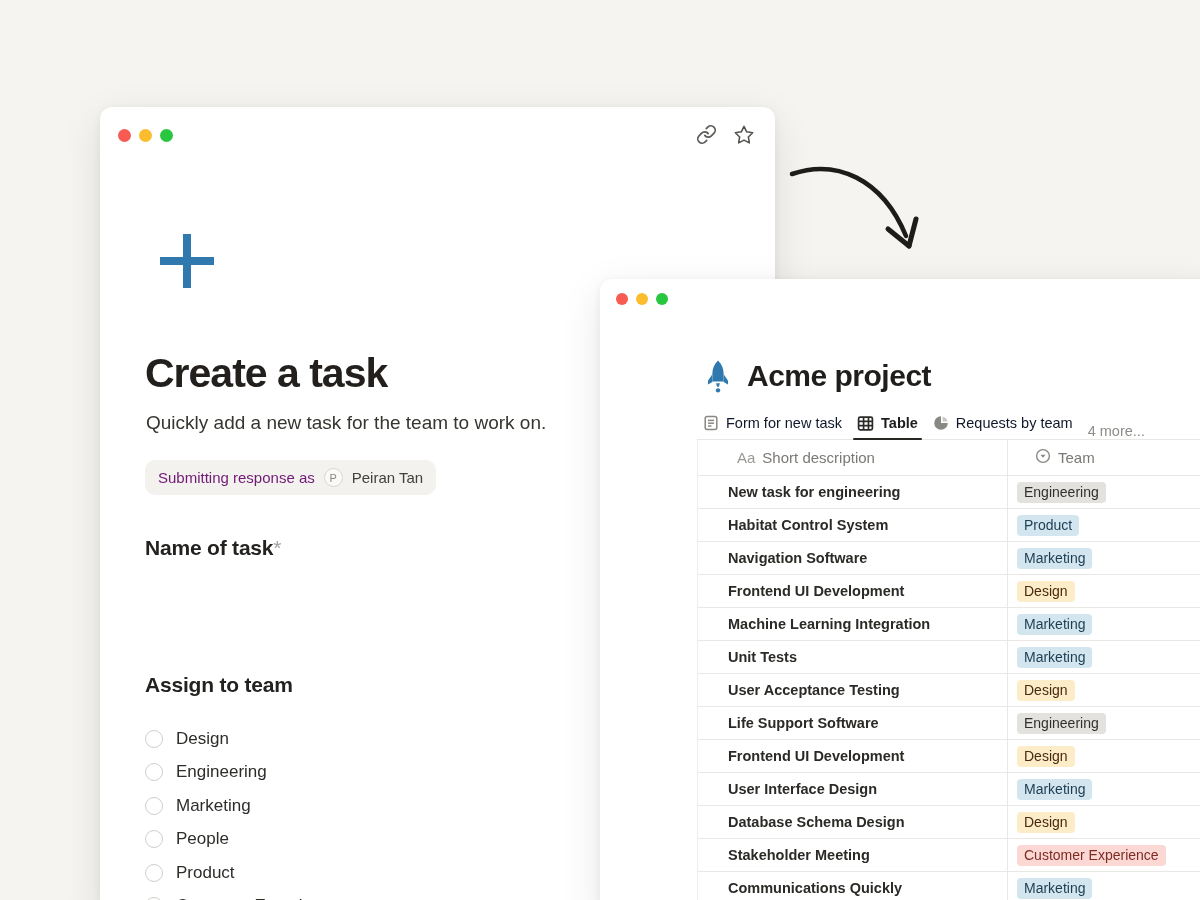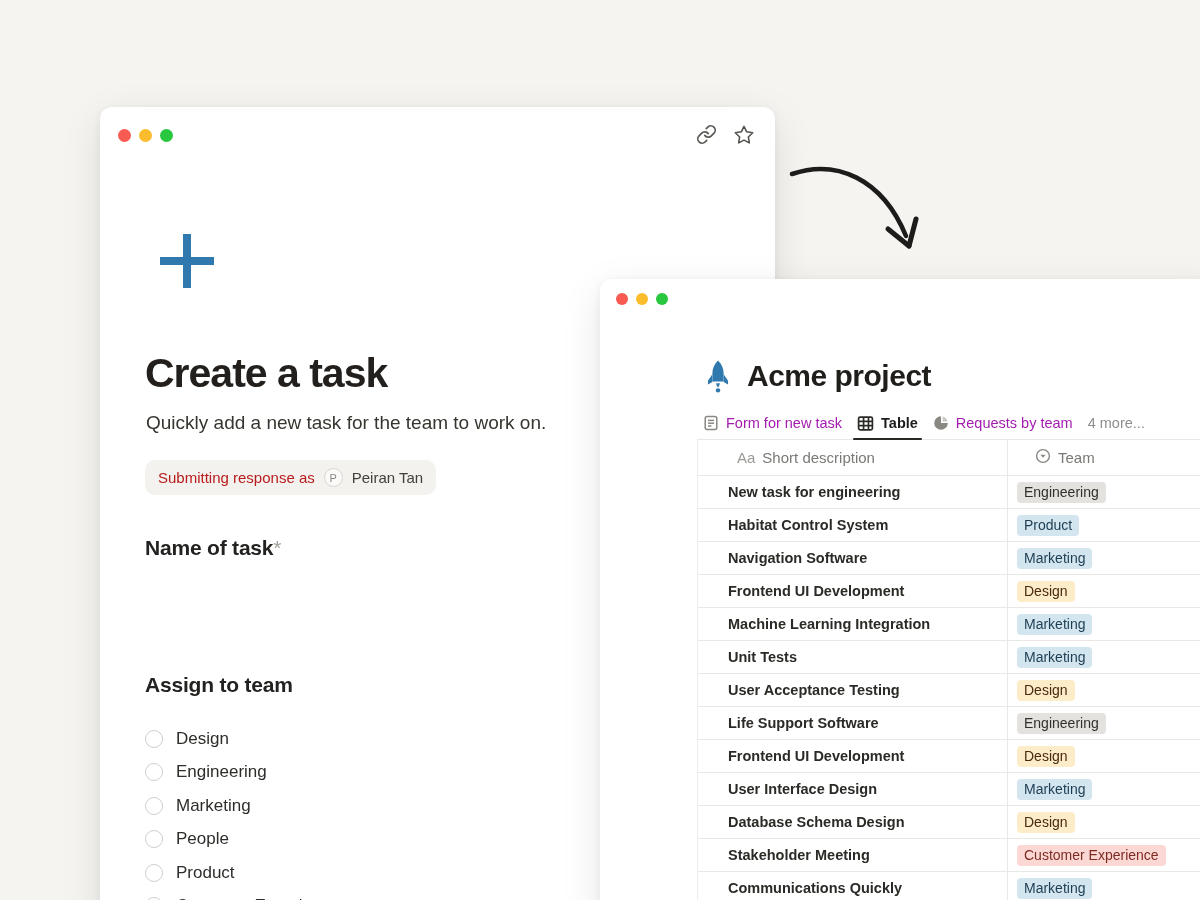--- a/index.html
+++ b/index.html
@@ -20,21 +20,21 @@
   .titlebar-actions { position:absolute; right:20px; top:17px; display:flex; gap:16px; }
   .titlebar-actions svg { display:block; }
 
   .plus-wrap { position:absolute; left:58px; top:125px; }
   .form-title { position:absolute; left:45px; top:243px; font-size:41px; font-weight:700;
                 letter-spacing:-1px; color:#221f1c; }
   .form-subtitle { position:absolute; left:46px; top:305px; font-size:19px; color:#37352f; }
 
   .submit-pill { position:absolute; left:45px; top:353px; height:35px; display:inline-flex;
                  align-items:center; gap:9px; background:#f3f2ef; border-radius:10px; padding:0 13px; }
-  .submit-pill .prefix { font-size:15px; color:#b91c1c; }
+  .submit-pill .prefix { font-size:15px; color:#701a75; }
   .submit-pill .avatar { width:19px; height:19px; border-radius:50%; background:#fbfaf9;
                          border:1px solid #d9d7d2; color:#8a8883; font-size:11px;
                          display:flex; align-items:center; justify-content:center; }
   .submit-pill .user { font-size:15px; color:#43413c; }
 
   .field-label { position:absolute; left:45px; font-size:21px; font-weight:700; color:#232220;
                  letter-spacing:-0.2px; }
   .req { color:#a3a19b; font-weight:400; }
   .name-input { position:absolute; left:45px; top:477px; width:600px; height:40px;
                 border:1px solid #dcdad5; border-radius:10px; font-size:17px; padding:0 14px;
@@ -53,27 +53,27 @@
   .table-window { left:600px; top:279px; width:620px; height:640px; z-index:3;
                   border-radius:12px 0 0 0; }
   .table-window .lights { left:16px; top:14px; }
   .dot-sm { width:12px; height:12px; }
 
   .doc-title-row { position:absolute; left:104px; top:80px; display:flex; align-items:flex-start; gap:15px; }
   .doc-title { font-size:30px; font-weight:700; letter-spacing:-0.5px; color:#201e1b; }
 
   .tabs { position:absolute; left:97px; right:0; top:128px; height:33px; display:flex;
           align-items:center; gap:15px; border-bottom:1px solid #e9e8e5; padding-left:6px; }
-  .tab { display:flex; align-items:center; gap:7px; font-size:14.5px; color:#a21caf;
+  .tab { display:flex; align-items:center; gap:7px; font-size:14.5px; color:#0f172a;
          height:100%; cursor:pointer; position:relative; }
   .tab .tab-icon { display:flex; }
   .tab.active { color:#1d1c1a; font-weight:700; }
   .tab.active::after { content:""; position:absolute; left:-4px; right:-4px; bottom:-1px;
                        height:2.5px; background:#282723; border-radius:1px; }
-  .tab.more { color:#8f8d89; }
+  .tab.more { color:#8f8d89;align-items:flex-end; }
 
   .table-area { position:absolute; left:97px; right:0; top:161px; bottom:0; }
   .table-vline { position:absolute; left:310px; top:0; bottom:0; width:1px; background:#e9e8e5; }
   .table-lline { position:absolute; left:0; top:0; bottom:0; width:1px; background:#eeedea; }
   .thead { display:flex; height:36px; border-bottom:1px solid #e9e8e5; align-items:center; }
   .th-desc { width:310px; display:flex; align-items:center; gap:7px; padding-left:40px;
              font-size:15px; color:#7b7975; }
   .th-desc .aa { color:#9b9995; font-size:15px; }
   .th-team { display:flex; align-items:center; gap:7px; padding-left:28px; font-size:15px; color:#7b7975; }
 

